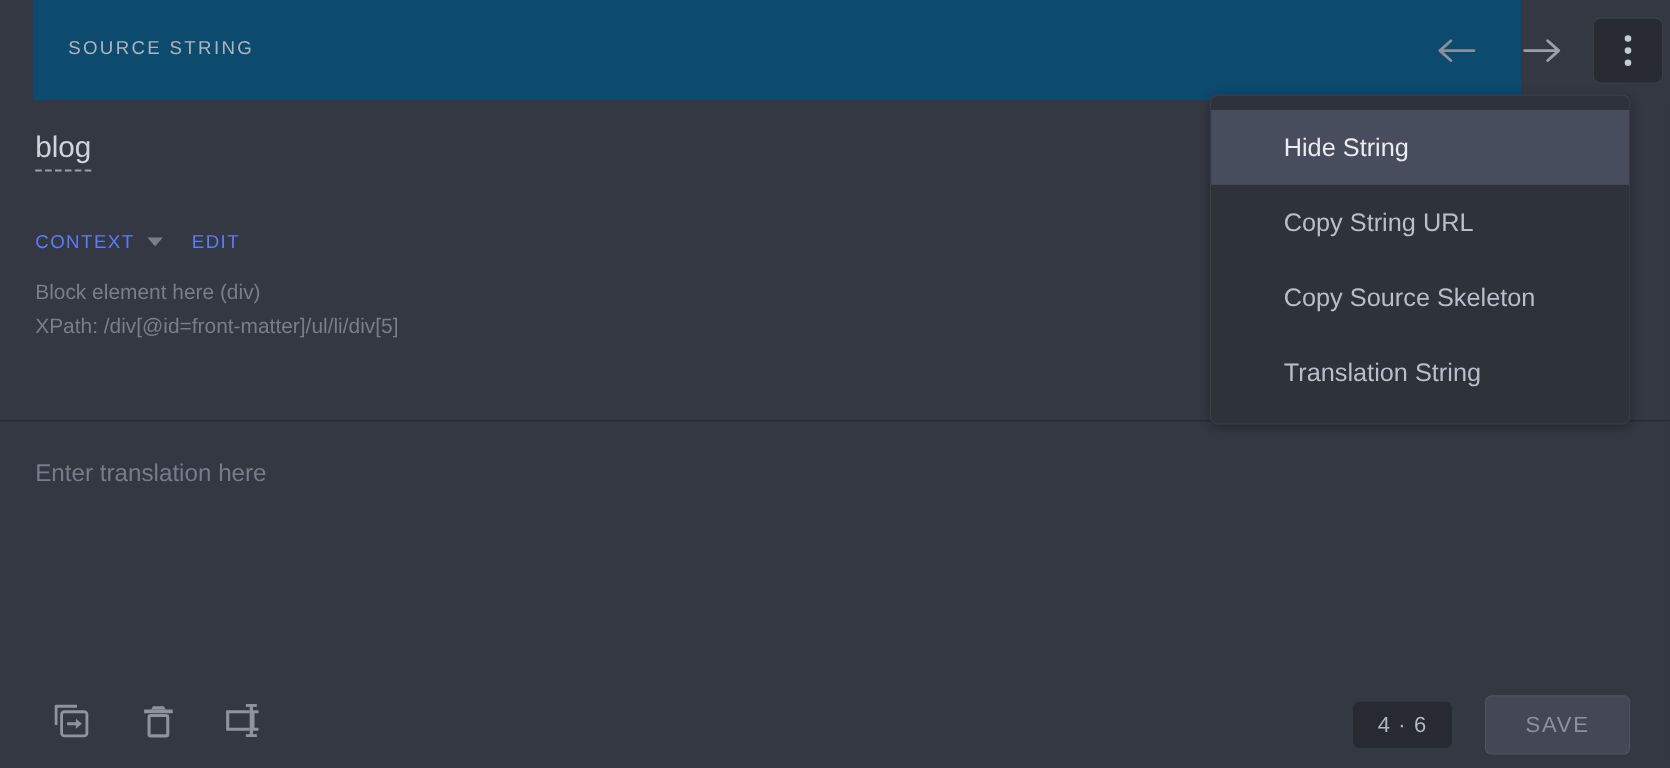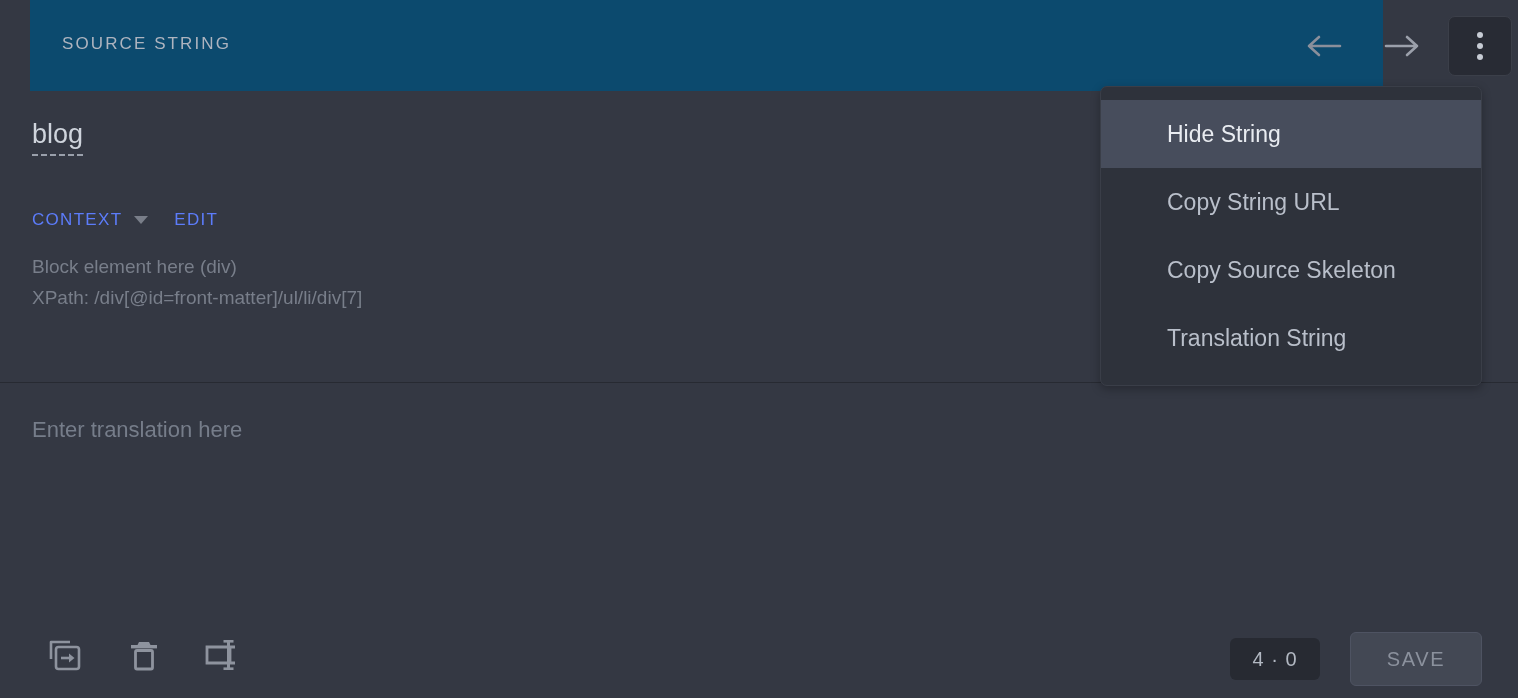--- a/index.html
+++ b/index.html
@@ -264,21 +264,21 @@
   <div class="source-text">blog</div>
 
   <div class="meta-row">
     <span class="meta-link">CONTEXT</span>
     <span class="caret-down"></span>
     <span class="meta-link">EDIT</span>
   </div>
 
   <div class="context-lines">
     <div class="context-line">Block element here (div)</div>
-    <div class="context-line">XPath: /div[@id=front-matter]/ul/li/div[7]</div>
+    <div class="context-line">XPath: /div[@id=front-matter]/ul/li/div[5]</div>
   </div>
 </div>
 
 <div class="translation-area">
   <div class="translation-placeholder">Enter translation here</div>
 </div>
 
 <div class="bottom-bar">
   <div class="tool-icon tool-copy">
     <svg width="36" height="36" viewBox="0 0 36 36">
@@ -301,21 +301,21 @@
     <svg width="38" height="34" viewBox="0 0 38 34">
       <path d="M25 9 H5 V25 H25" fill="none" stroke="#8e939e" stroke-width="2.8" stroke-linejoin="miter"></path>
       <path d="M33 9 H28 V25 H33" fill="none" stroke="#8e939e" stroke-width="2.8" stroke-linejoin="miter"></path>
       <rect x="25" y="2" width="3" height="30" fill="#8e939e"></rect>
       <rect x="21.5" y="2" width="10" height="2.6" fill="#8e939e"></rect>
       <rect x="21.5" y="29.4" width="10" height="2.6" fill="#8e939e"></rect>
     </svg>
   </div>
 </div>
 
-<div class="count-badge">4 · 0</div>
+<div class="count-badge">4 · 6</div>
 <div class="save-btn">SAVE</div>
 
 <div class="dropdown">
   <div class="menu-item highlighted">Hide String</div>
   <div class="menu-item">Copy String URL</div>
   <div class="menu-item">Copy Source Skeleton</div>
   <div class="menu-item">Translation String</div>
 </div>
 
 </body></html>

